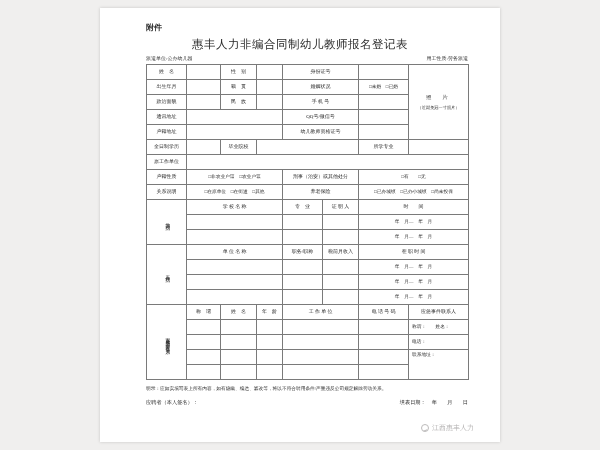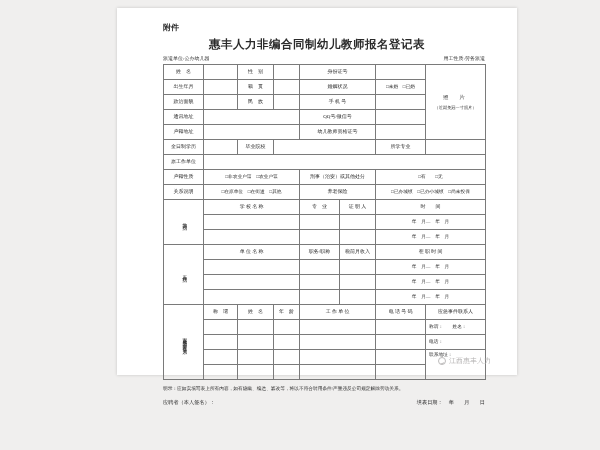--- a/index.html
+++ b/index.html
@@ -5,29 +5,29 @@
   * { margin:0; padding:0; box-sizing:border-box; }
   html,body { width:600px; height:450px; }
   body {
     background:#f0efee;
     font-family:"Liberation Serif", serif;
     color:#2a2a2a;
     position:relative;
     overflow:hidden;
   }
   .page {
-    position:absolute; left:117px; top:8px;
-    width:400px; height:367px;
+    position:absolute; left:100px; top:8px;
+    width:400px; height:434px;
     background:#ffffff;
     box-shadow:0 0 3px rgba(0,0,0,.18);
   }
   .attachment { position:absolute; top:14px; left:46px; font-size:8px; font-weight:bold; }
   .title {
     position:absolute; top:29px; left:0; width:100%;
-    text-align:center; font-size:11.5px; font-weight:bold; letter-spacing:.5px;
+    text-align:center; font-size:11.5px; font-weight:normal; letter-spacing:.5px;
   }
   .subhead {
     position:absolute; top:47px; left:46px; right:32px;
     display:flex; justify-content:space-between; font-size:5px; color:#333;
   }
   table.form {
     position:absolute; top:56px; left:46px;
     width:322px; border-collapse:collapse; table-layout:fixed;
   }
   .form td {

